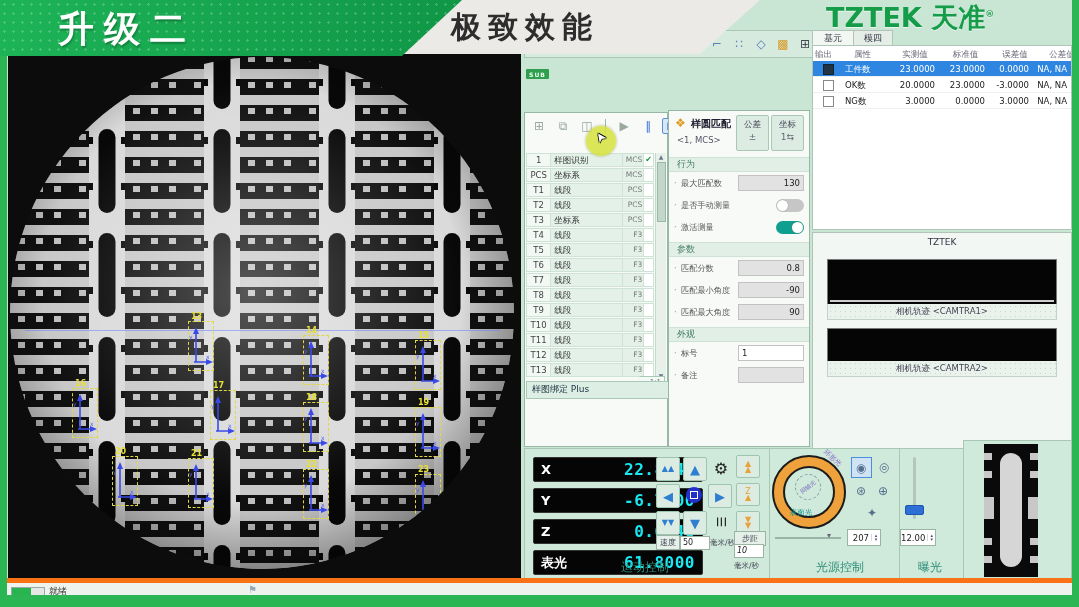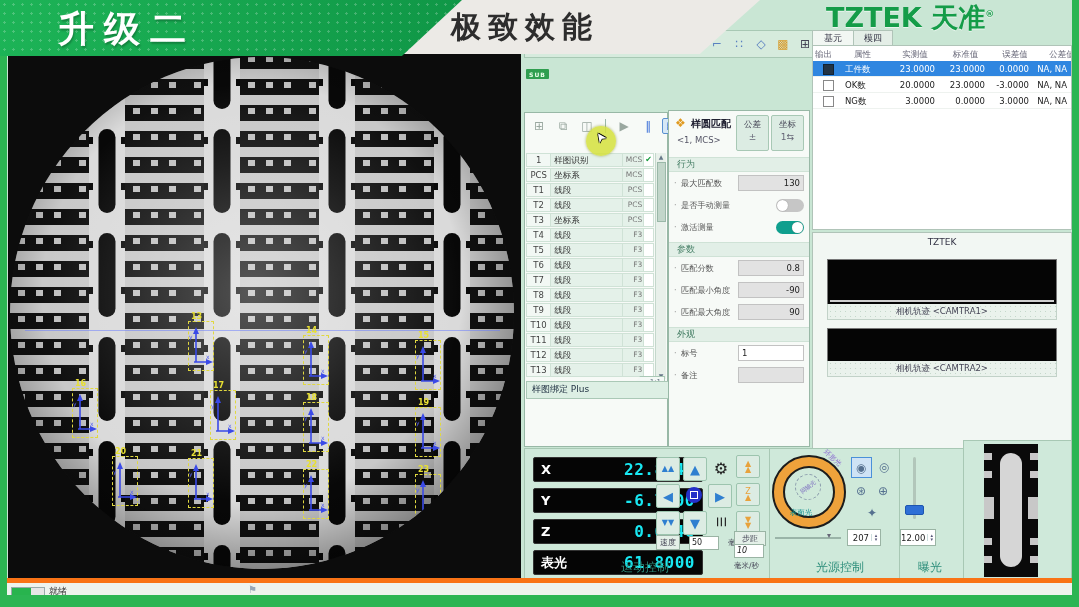--- a/index.html
+++ b/index.html
@@ -129,21 +129,21 @@
   .cval{flex:1;text-align:right;color:#18e8f2;font-size:16px;font-weight:bold;font-family:"DejaVu Sans Mono","Liberation Mono",monospace;letter-spacing:.5px;}
   #jog{position:absolute;left:131px;top:8px;width:78px;display:flex;flex-wrap:wrap;gap:3px;}
   .jbtn{width:22px;height:22px;display:flex;align-items:center;justify-content:center;color:#2f7fd0;font-size:13px;}
   .jbtn.btn{background:#dcece3;border:1px solid #9cc4ae;border-radius:2px;}
   .jbtn.plain{color:#222;font-size:16px;}
   .jbtn.plain-rot{transform:rotate(90deg);color:#222;font-size:12px;}
   .dblch{display:block;font-size:8px;line-height:6px;text-align:center;}
   .jbtn.btn .dblch{color:#2f7fd0;}
   .stopin{width:16px;height:16px;border-radius:50%;background:#2330c8;position:relative;}
   .stopin::after{content:"";position:absolute;left:4px;top:4px;width:6px;height:6px;border:1.5px solid #fff;background:#2330c8;}
-  #speed-row{position:absolute;left:131px;top:86px;display:flex;align-items:center;gap:9px;}
+  #speed-row{position:absolute;left:131px;top:86px;display:flex;align-items:center;gap:0;}
   .mini-btn{height:13px;border:1px solid #9ab4a4;background:#e4f0e8;font-size:8px;color:#445;line-height:13px;padding:0 3px;}
   .mini-input{width:24px;height:12px;background:#fff;border:1px solid #9ab4a4;font-size:8px;line-height:12px;padding:0 2px;color:#222;}
   .mini-unit{font-size:7.5px;color:#445;}
   #stepcol{position:absolute;left:209px;top:6px;width:28px;}
   .sbtn{width:22px;height:21px;margin:0 auto 5px auto;background:#dcece3;border:1px solid #9cc4ae;border-radius:2px;
     display:flex;flex-direction:column;align-items:center;justify-content:center;color:#e8a23c;}
   .sbtn .dblch{color:#e8a23c;}
   #stepcol .mini-btn{display:block;width:24px;text-align:center;margin:2px 0 2px 0;}
   #stepcol .mini-input{display:block;margin:0;font-style:italic;}
   #stepcol .mini-unit{display:block;margin-top:2px;}

